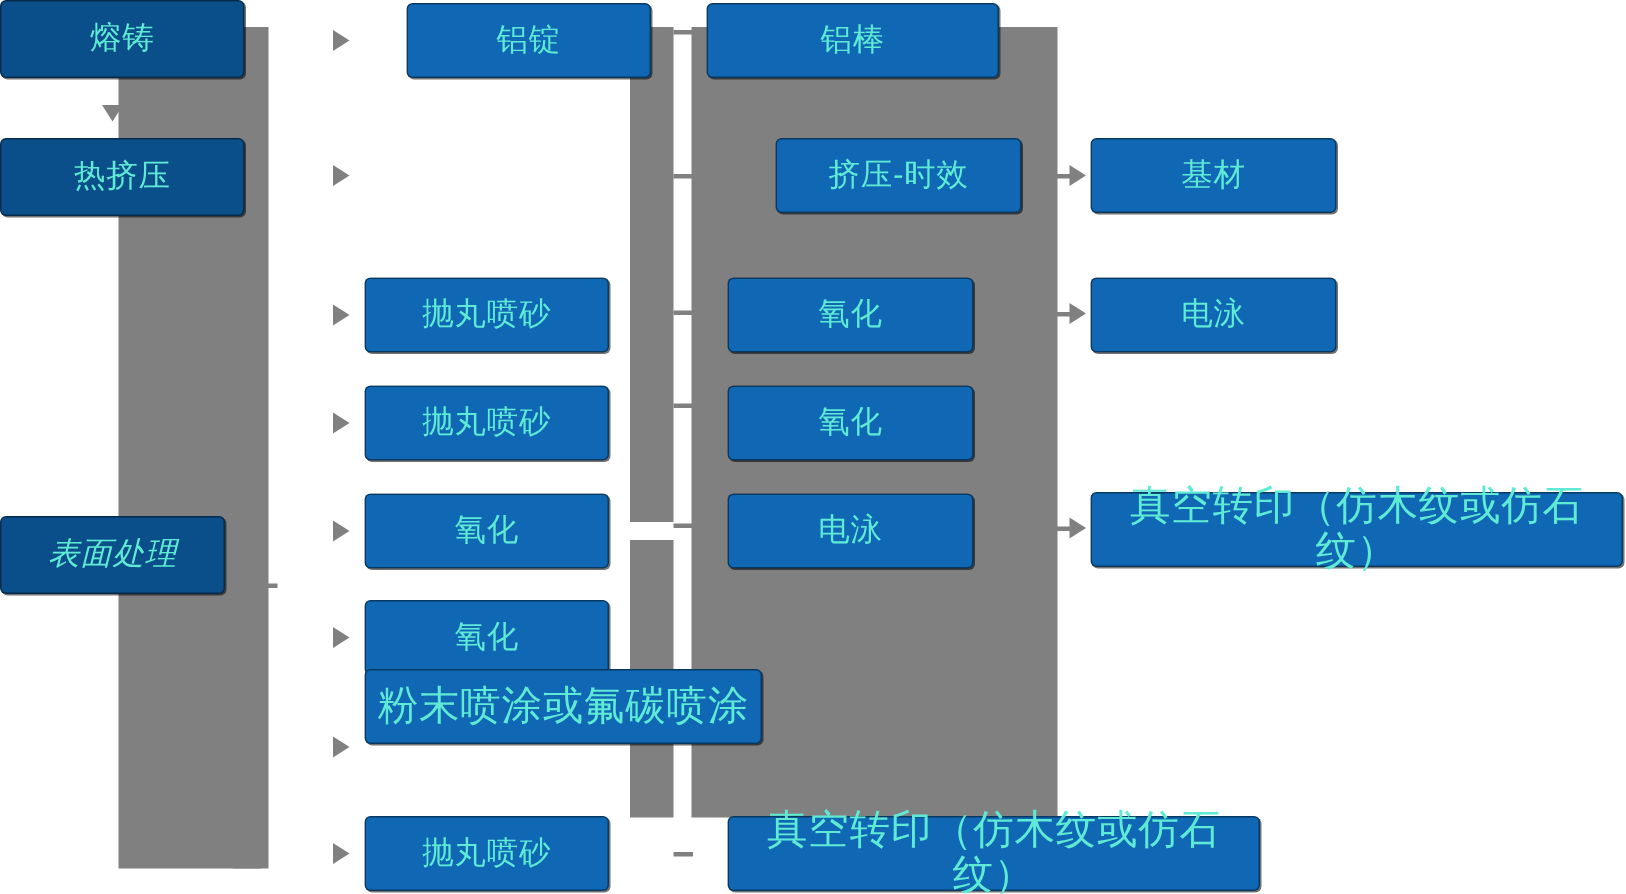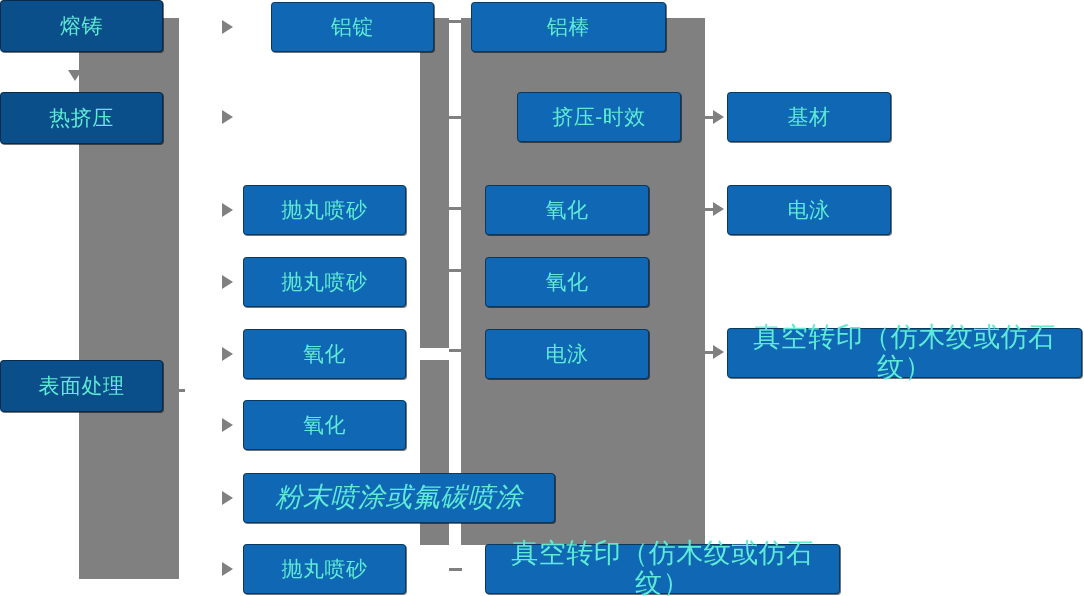--- a/index.html
+++ b/index.html
@@ -107,21 +107,21 @@
   <div class="tri-right" style="left:713px; top:345px;"></div>
 
   <div class="box stage" style="left:0px; top:0px; width:163px; height:52px;">
     <span>熔铸</span>
   </div>
 
   <div class="box stage" style="left:0px; top:92px; width:163px; height:52px;">
     <span>热挤压</span>
   </div>
 
-  <div class="box stage" style="left:0px; top:360px; width:163px; height:52px;">
+  <div class="box stage" style="left:0px; top:344px; width:150px; height:52px;font-style:italic;">
     <span>表面处理</span>
   </div>
 
   <div class="box process" style="left:243px; top:2px; width:163px; height:50px;margin-left:28px;">
     <span>铝锭</span>
   </div>
 
 
   <div class="box process" style="left:243px; top:185px; width:163px; height:50px;">
     <span>抛丸喷砂</span>
@@ -132,21 +132,21 @@
   </div>
 
   <div class="box process" style="left:243px; top:329px; width:163px; height:50px;">
     <span>氧化</span>
   </div>
 
   <div class="box process" style="left:243px; top:400px; width:163px; height:50px;">
     <span>氧化</span>
   </div>
 
-  <div class="box process wide" style="left:243px; top:473px; width:312px; height:50px;font-style:italic;">
+  <div class="box process wide" style="left:243px; top:446px; width:265px; height:50px;">
     <span>粉末喷涂或氟碳喷涂</span>
   </div>
 
   <div class="box process" style="left:243px; top:544px; width:163px; height:50px;">
     <span>抛丸喷砂</span>
   </div>
 
   <div class="box process" style="left:471px; top:2px; width:195px; height:50px;text-align:center;">
     <span>铝棒</span>
   </div>

